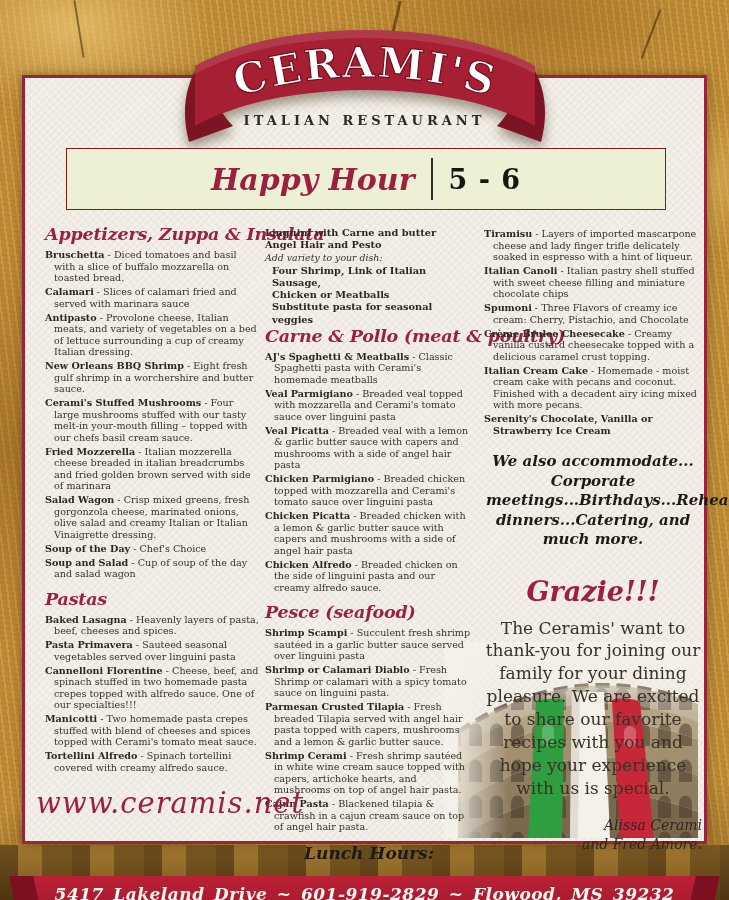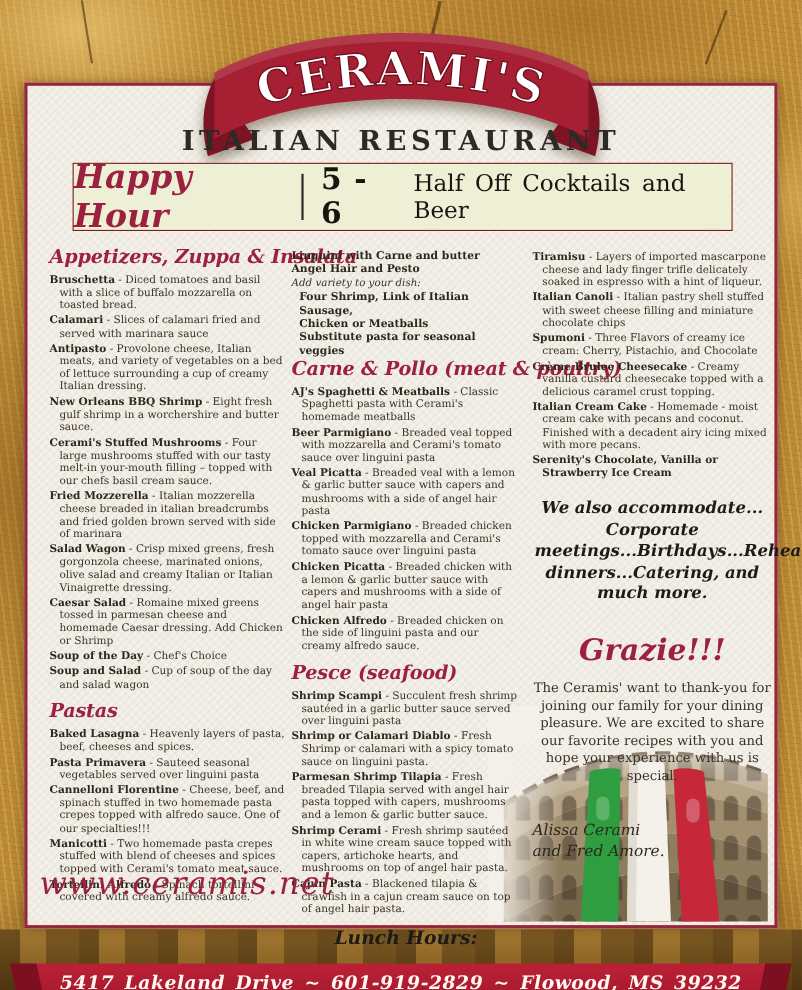--- a/index.html
+++ b/index.html
@@ -39,21 +39,21 @@
       repeating-linear-gradient(-45deg, rgba(125,115,95,.05) 0 2px, transparent 2px 5px);
     border:3px solid #962639;
     box-shadow:0 0 10px rgba(60,35,8,.45);
   }
 
   
   .ribbon-wrap{position:absolute;left:50%;top:14px;transform:translateX(-50%);width:380px;height:134px;z-index:5;
     filter:drop-shadow(0 7px 6px rgba(60,40,20,.45));}
   .subtitle{
     position:absolute;left:0;width:100%;top:113px;z-index:6;text-align:center;
-    font-size:25px;font-weight:600;letter-spacing:4px;color:#2b2a27;text-transform:uppercase;
+    font-size:13px;font-weight:600;letter-spacing:4px;color:#2b2a27;text-transform:uppercase;
   }
 
   
   .happy{
     position:absolute;left:66px;top:148px;width:598px;height:60px;z-index:6;
     background:var(--happy-bg,#eef0d6);border:1px solid #7f1d1d;
     display:flex;align-items:center;justify-content:center;gap:16px;
   }
   .happy-label{font-style:italic;font-weight:bold;font-size:30px;color:var(--accent,#9c2040);}
   .happy-divider{width:2px;height:42px;background:#2e2c28;}
@@ -77,22 +77,22 @@
   .extra-line{font-size:9.8px;font-weight:bold;line-height:1.25;color:#2e271d;padding-left:7px;}
   .hours{margin-top:10px;text-align:center;}
   .hours-title{font-style:italic;font-weight:bold;font-size:17px;color:#1d1b17;margin-top:9px;}
 
   .accommodate{
     margin:16px 2px 0;text-align:center;font-style:italic;font-weight:bold;
     font-size:15px;line-height:1.3;color:#1d1b17;
   }
   .grazie-title{margin-top:26px;text-align:center;font-style:italic;font-weight:bold;
     font-size:27px;color:var(--accent,#9c2040);}
-  .grazie-body{margin-top:10px;text-align:center;font-size:12px;line-height:1.35;}
-  .signature{margin-top:32px;text-align:left;}
+  .grazie-body{margin-top:10px;text-align:center;font-size:17px;line-height:1.35;}
+  .signature{margin-top:16px;text-align:right;}
   .signature .line{font-style:italic;font-size:14px;line-height:1.35;color:#2e271d;}
 
   .website{
     position:absolute;left:36px;top:786px;z-index:7;
     font-style:italic;font-weight:normal;font-size:29px;letter-spacing:1px;color:var(--accent,#9c2040);
   }
 
   
   .colosseum{position:absolute;left:444px;top:642px;width:257px;height:196px;z-index:5;overflow:hidden;}
   .fade-top{position:absolute;left:0;top:0;width:100%;height:58px;z-index:3;
@@ -135,21 +135,20 @@
       <textPath href="#arcText" startOffset="50%" text-anchor="middle">CERAMI'S</textPath>
     </text>
   </svg>
 </div>
 <div class="subtitle">Italian Restaurant</div>
 
 <div class="happy">
   <span class="happy-label">Happy Hour</span>
   <span class="happy-divider"></span>
   <span class="happy-time">5 - 6</span>
-  <span class="happy-offer">Half Off Cocktails and Beer</span>
 </div>
 
 <div class="colosseum">
   <svg width="257" height="196" viewBox="0 0 257 196">
     <defs>
       <pattern id="arches" width="21" height="36" patternUnits="userSpaceOnUse">
         <path d="M4,32 L4,17 A6.5,7.5 0 0 1 17,17 L17,32 Z" fill="#3e3425" opacity="0.5"></path>
       </pattern>
       <linearGradient id="gGrad" x1="0" y1="0" x2="1" y2="0">
         <stop offset="0" stop-color="#1f7a30"></stop>
@@ -192,21 +191,20 @@
 <div class="col col1">
   <div class="sections">
       <div class="sec-head">Appetizers, Zuppa &amp; Insalata</div>
       <div class="mi"><b>Bruschetta</b> - Diced tomatoes and basil with a slice of buffalo mozzarella on toasted bread.</div>
       <div class="mi"><b>Calamari</b> - Slices of calamari fried and served with marinara sauce</div>
       <div class="mi"><b>Antipasto</b> - Provolone cheese, Italian meats, and variety of vegetables on a bed of lettuce surrounding a cup of creamy Italian dressing.</div>
       <div class="mi"><b>New Orleans BBQ Shrimp</b> - Eight fresh gulf shrimp in a worchershire and butter sauce.</div>
       <div class="mi"><b>Cerami's Stuffed Mushrooms</b> - Four large mushrooms stuffed with our tasty melt-in your-mouth filling – topped with our chefs basil cream sauce.</div>
       <div class="mi"><b>Fried Mozzerella</b> - Italian mozzerella cheese breaded in italian breadcrumbs and fried golden brown served with side of marinara</div>
       <div class="mi"><b>Salad Wagon</b> - Crisp mixed greens, fresh gorgonzola cheese, marinated onions, olive salad and creamy Italian or Italian Vinaigrette dressing.</div>
-      <div class="mi"><b>Caesar Salad</b> - Romaine mixed greens tossed in parmesan cheese and homemade Caesar dressing. Add Chicken or Shrimp</div>
       <div class="mi"><b>Soup of the Day</b> - Chef's Choice</div>
       <div class="mi"><b>Soup and Salad</b> - Cup of soup of the day and salad wagon</div>
       <div class="sec-head">Pastas</div>
       <div class="mi"><b>Baked Lasagna</b> - Heavenly layers of pasta, beef, cheeses and spices.</div>
       <div class="mi"><b>Pasta Primavera</b> - Sauteed seasonal vegetables served over linguini pasta</div>
       <div class="mi"><b>Cannelloni Florentine</b> - Cheese, beef, and spinach stuffed in two homemade pasta crepes topped with alfredo sauce. One of our specialties!!!</div>
       <div class="mi"><b>Manicotti</b> - Two homemade pasta crepes stuffed with blend of cheeses and spices topped with Cerami's tomato meat sauce.</div>
       <div class="mi"><b>Tortellini Alfredo</b> - Spinach tortellini covered with creamy alfredo sauce.</div>
     </div>
 </div>
@@ -220,29 +218,29 @@
     <div class="note-line">Add variety to your dish:</div>
     <div>
         <div class="extra-line">Four Shrimp, Link of Italian Sausage,</div>
         <div class="extra-line">Chicken or Meatballs</div>
         <div class="extra-line">Substitute pasta for seasonal veggies</div>
       </div>
   </div>
   <div class="sections">
       <div class="sec-head">Carne &amp; Pollo (meat &amp; poultry)</div>
       <div class="mi"><b>AJ's Spaghetti &amp; Meatballs</b> - Classic Spaghetti pasta with Cerami's homemade meatballs</div>
-      <div class="mi"><b>Beer Parmigiano</b> - Breaded veal topped with mozzarella and Cerami's tomato sauce over linguini pasta</div>
+      <div class="mi"><b>Veal Parmigiano</b> - Breaded veal topped with mozzarella and Cerami's tomato sauce over linguini pasta</div>
       <div class="mi"><b>Veal Picatta</b> - Breaded veal with a lemon &amp; garlic butter sauce with capers and mushrooms with a side of angel hair pasta</div>
       <div class="mi"><b>Chicken Parmigiano</b> - Breaded chicken topped with mozzarella and Cerami's tomato sauce over linguini pasta</div>
       <div class="mi"><b>Chicken Picatta</b> - Breaded chicken with a lemon &amp; garlic butter sauce with capers and mushrooms with a side of angel hair pasta</div>
       <div class="mi"><b>Chicken Alfredo</b> - Breaded chicken on the side of linguini pasta and our creamy alfredo sauce.</div>
       <div class="sec-head">Pesce (seafood)</div>
       <div class="mi"><b>Shrimp Scampi</b> - Succulent fresh shrimp sautéed in a garlic butter sauce served over linguini pasta</div>
       <div class="mi"><b>Shrimp or Calamari Diablo</b> - Fresh Shrimp or calamari with a spicy tomato sauce on linguini pasta.</div>
-      <div class="mi"><b>Parmesan Shrimp Tilapia</b> - Fresh breaded Tilapia served with angel hair pasta topped with capers, mushrooms and a lemon &amp; garlic butter sauce.</div>
+      <div class="mi"><b>Parmesan Crusted Tilapia</b> - Fresh breaded Tilapia served with angel hair pasta topped with capers, mushrooms and a lemon &amp; garlic butter sauce.</div>
       <div class="mi"><b>Shrimp Cerami</b> - Fresh shrimp sautéed in white wine cream sauce topped with capers, artichoke hearts, and mushrooms on top of angel hair pasta.</div>
       <div class="mi"><b>Cajun Pasta</b> - Blackened tilapia &amp; crawfish in a cajun cream sauce on top of angel hair pasta.</div>
     </div>
   <div class="hours">
       <div class="hours-title">Lunch Hours:</div>
     </div>
 </div>
 
 <div class="col col3">
   <div class="sections">

